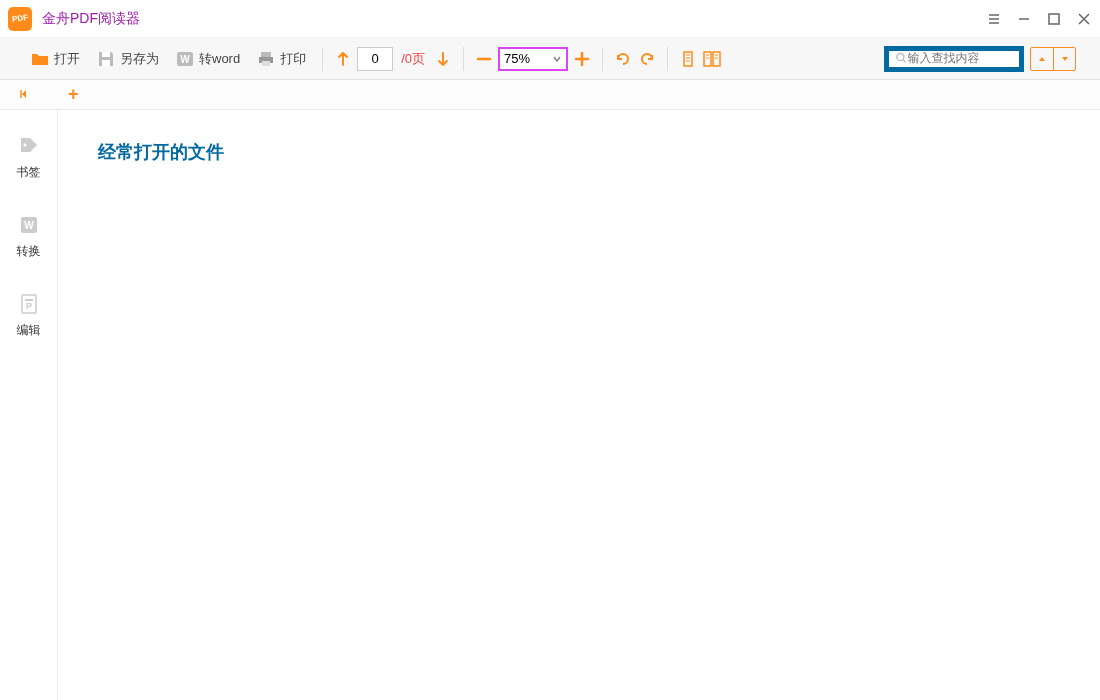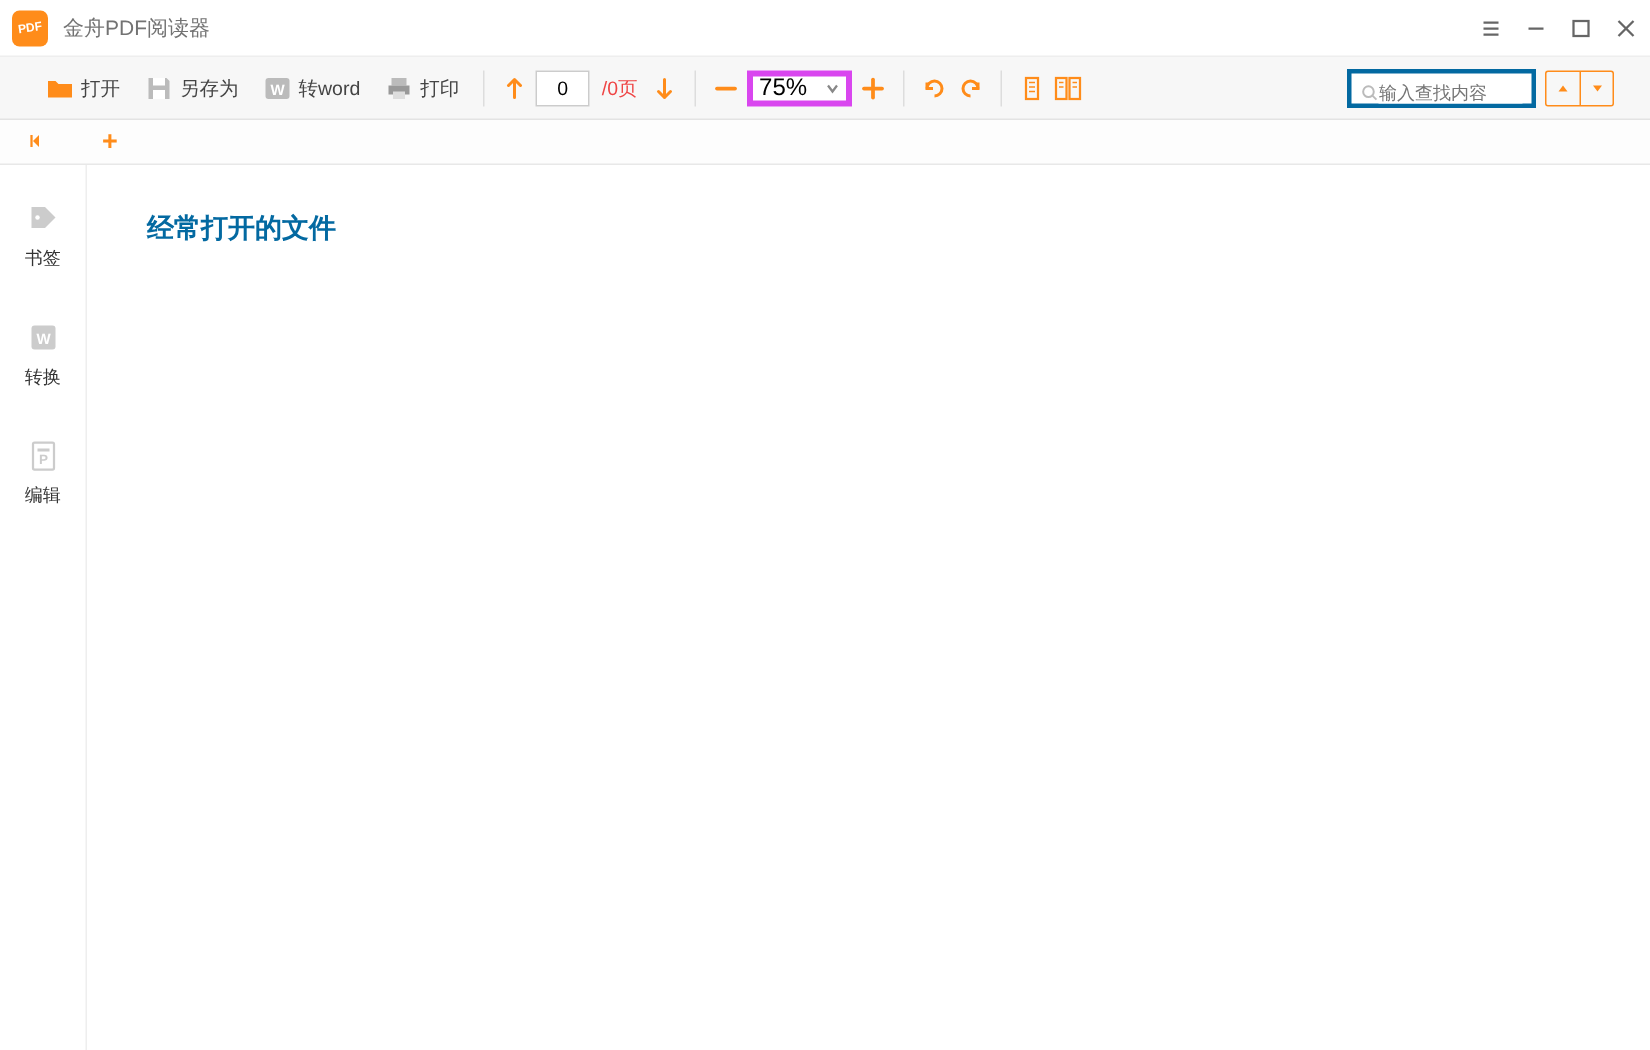--- a/index.html
+++ b/index.html
@@ -1,38 +1,38 @@
 <!DOCTYPE html>
 <html><head>
 <meta charset="utf-8">
 <style>
 * { margin: 0; padding: 0; box-sizing: border-box; font-family: "Microsoft YaHei", sans-serif; }
 body { width: 1100px; height: 700px; background: #fff; display: flex; flex-direction: column; overflow: hidden; }
 
 .titlebar { height: 38px; background: #fff; display: flex; align-items: center; padding: 0 8px; border-bottom: 1px solid #eee; }
 .logo { width: 24px; height: 24px; background: #ff8c1a; border-radius: 5px; position: relative; margin-right: 10px; display: flex; align-items: center; justify-content: center; }
 .logo::after { content: "PDF"; color: #fff; font-size: 8px; font-weight: bold; transform: rotate(-8deg); }
-.app-title { font-size: 14px; color: #737373; flex: 1; }
+.app-title { font-size: 14px; color: #a21caf; flex: 1; }
 .win-controls { display: flex; gap: 14px; align-items: center; }
 .win-btn { width: 16px; height: 16px; cursor: pointer; display: flex; align-items: center; justify-content: center; color: #666; }
 
 .toolbar { height: 42px; background: #f7f7f7; border-bottom: 1px solid #e3e3e3; display: flex; align-items: center; padding: 0 24px; gap: 4px; }
 .tb-group { display: flex; align-items: center; gap: 4px; }
 .tb-btn { display: flex; align-items: center; gap: 4px; padding: 4px 6px; cursor: pointer; border-radius: 3px; font-size: 13px; color: #444; }
 .tb-sep { width: 1px; height: 24px; background: #ddd; margin: 0 6px; }
 .icon { width: 20px; height: 20px; display: flex; align-items: center; justify-content: center; }
 .icon-orange { color: #ff8c1a; }
 .icon-gray { color: #888; }
 
 .page-input { width: 36px; height: 24px; border: 1px solid #ccc; text-align: center; font-size: 13px; background: #fff; }
 .page-total { font-size: 13px; color: #ef4444; margin: 0 4px; }
-.zoom-select { width: 70px; height: 24px; border: 4px solid #d946ef; background: #fff; font-size: 16px; padding: 0 4px; display: flex; align-items: center; justify-content: space-between; cursor: pointer; }
+.zoom-select { width: 70px; height: 24px; border: 2px solid #d946ef; background: #fff; font-size: 13px; padding: 0 4px; display: flex; align-items: center; justify-content: space-between; cursor: pointer; }
 
 .search-box { margin-left: auto; display: flex; align-items: center; gap: 6px; }
-.search-input-wrap { display: flex; align-items: flex-end; border: 3px solid #0369a1; background: #fff; height: 26px; padding: 0 6px; width: 126px; }
+.search-input-wrap { display: flex; align-items: flex-start; border: 5px solid #0369a1; background: #fff; height: 26px; padding: 0 6px; width: 140px; }
 .search-input { border: none; outline: none; font-size: 12px; color: #999; width: 100%; }
 .arrow-nav { display: flex; border: 1px solid #ff8c1a; border-radius: 2px; overflow: hidden; }
 .arrow-nav-btn { width: 22px; height: 22px; display: flex; align-items: center; justify-content: center; cursor: pointer; color: #ff8c1a; }
 .arrow-nav-btn + .arrow-nav-btn { border-left: 1px solid #ff8c1a; }
 
 .tabbar { height: 30px; background: #fdfdfd; border-bottom: 1px solid #e8e8e8; display: flex; align-items: center; padding: 0 8px; gap: 10px; }
 .tab-collapse { color: #ff8c1a; cursor: pointer; font-size: 14px; padding: 4px 10px; }
 .tab-add { color: #ff8c1a; cursor: pointer; font-size: 18px; font-weight: bold; padding: 2px 8px; margin-left: 10px; }
 
 .body { flex: 1; display: flex; overflow: hidden; }

